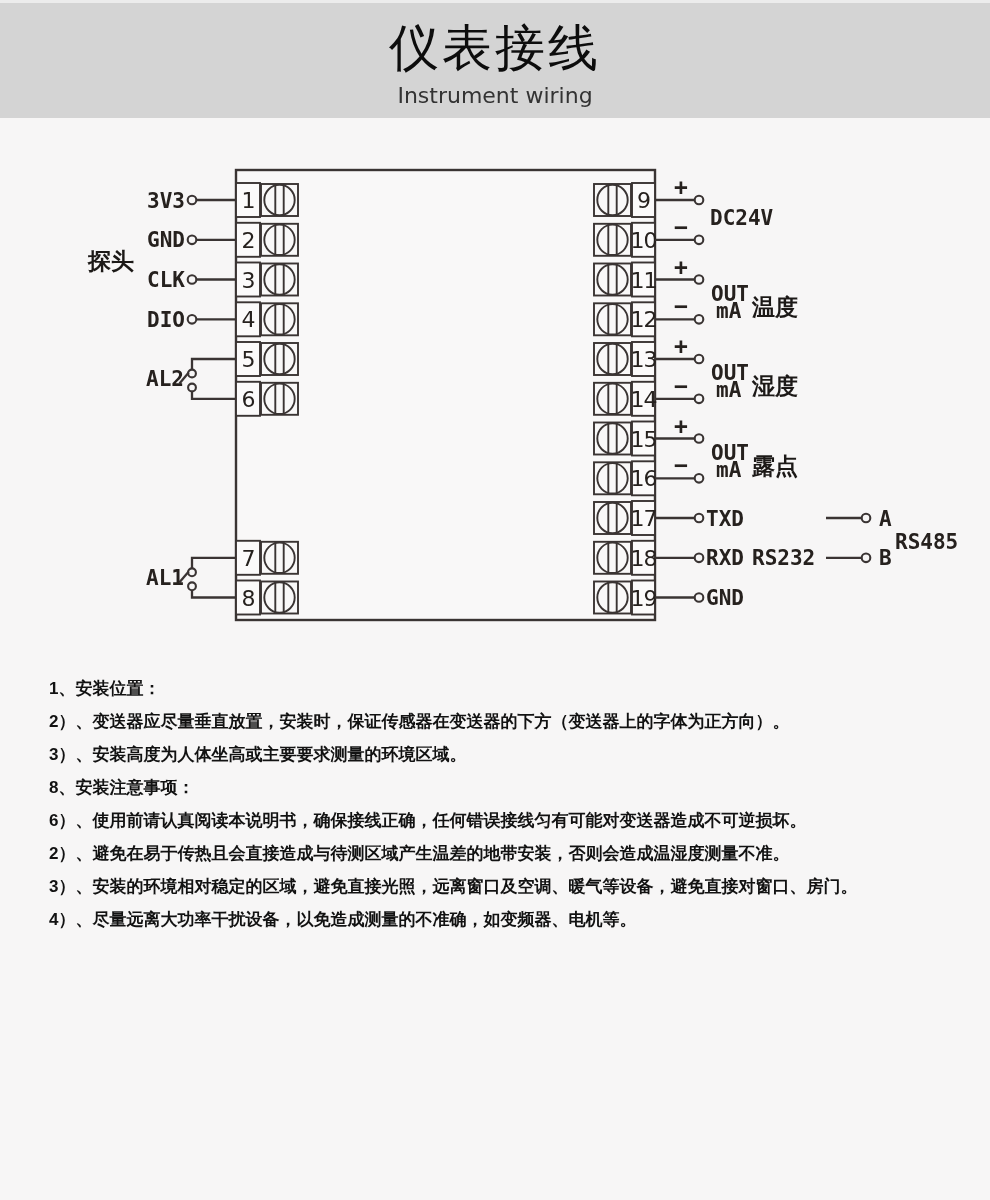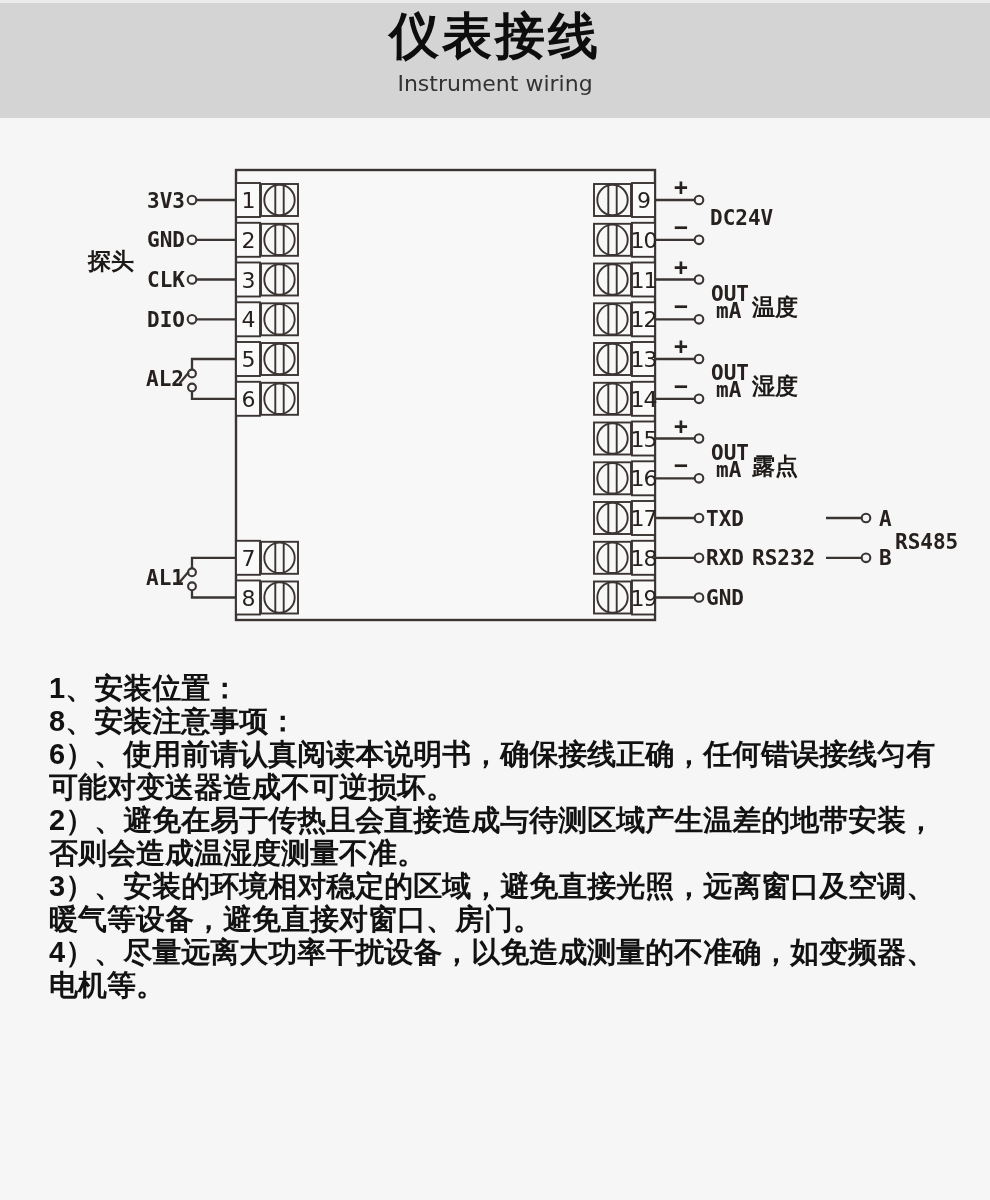--- a/index.html
+++ b/index.html
@@ -1,34 +1,34 @@
 <!DOCTYPE html>
 <html><head>
 <meta charset="utf-8">
 <style>
   html,body{margin:0;padding:0;}
   body{width:990px;height:1200px;background:#f7f6f6;font-family:"Liberation Sans",sans-serif;}
   .page{position:relative;width:990px;height:1200px;overflow:hidden;background:#f7f6f6;}
   .topstrip{position:absolute;left:0;top:0;width:990px;height:3px;background:#ececec;}
   .band{position:absolute;left:0;top:3px;width:990px;height:115px;background:#d4d4d4;text-align:center;}
-  .title{font-size:50px;font-weight:700;color:#0d0d0d;letter-spacing:3px;
+  .title{padding-top:12px;font-size:50px;font-weight:400;color:#0d0d0d;letter-spacing:3px;
          font-family:"DejaVu Sans",sans-serif;}
   .subtitle{margin-top:1px;font-size:22px;color:#333;font-family:"DejaVu Sans",sans-serif;}
   svg.diagram{position:absolute;left:0;top:0;}
   .box{fill:#f9f8f8;stroke:#3a3433;stroke-width:2.4;}
   .cell{fill:#fbfafa;stroke:#3a3433;stroke-width:1.9;}
   .sc{stroke:#3a3433;stroke-width:1.9;fill:none;}
   .wire{stroke:#3a3433;stroke-width:2.3;fill:none;}
   .node{fill:#f7f6f6;stroke:#3a3433;stroke-width:2.1;}
   .tnum{font-family:"DejaVu Sans",sans-serif;font-size:22px;fill:#26211e;text-anchor:middle;letter-spacing:-1px;}
   .lat{font-family:"DejaVu Sans Mono",monospace;font-weight:700;font-size:21px;fill:#26211e;}
   .end{text-anchor:end;}
   .sign{font-family:"DejaVu Sans Mono",monospace;font-weight:700;font-size:23px;fill:#26211e;text-anchor:middle;}
   .cjk{font-family:"DejaVu Sans",sans-serif;font-weight:600;font-size:23px;fill:#1c1917;}
-  .instructions{position:absolute;left:49px;top:672px;width:892px;font-size:29px;line-height:33px;
+  .instructions{position:absolute;left:49px;top:672px;width:892px;font-size:17px;line-height:33px;
                 color:#121212;font-weight:600;}
   .instructions p{margin:0;}
   .sec2{margin-top:17px;}
 </style>
 </head>
 <body>
 
 <div class="page">
   <div class="topstrip"></div>
 
@@ -251,19 +251,21 @@
       <text class="lat" x="879" y="525.5">A</text>
       <line class="wire" x1="826" y1="557.8" x2="861.2" y2="557.8"></line>
       <circle class="node" cx="866" cy="557.8" r="4.3"></circle>
       <text class="lat" x="879" y="565.3">B</text>
       <text class="lat" x="895" y="549">RS485</text>
     </g>
   </svg>
 
   <div class="instructions">
     <p class="heading">1、安装位置：</p>
+    <p>2）、变送器应尽量垂直放置，安装时，保证传感器在变送器的下方（变送器上的字体为正方向）。</p>
+    <p>3）、安装高度为人体坐高或主要要求测量的环境区域。</p>
     <p class="heading sec2">8、安装注意事项：</p>
     <p>6）、使用前请认真阅读本说明书，确保接线正确，任何错误接线匀有可能对变送器造成不可逆损坏。</p>
     <p>2）、避免在易于传热且会直接造成与待测区域产生温差的地带安装，否则会造成温湿度测量不准。</p>
     <p>3）、安装的环境相对稳定的区域，避免直接光照，远离窗口及空调、暖气等设备，避免直接对窗口、房门。</p>
     <p>4）、尽量远离大功率干扰设备，以免造成测量的不准确，如变频器、电机等。</p>
   </div>
 </div>
 
 </body></html>

